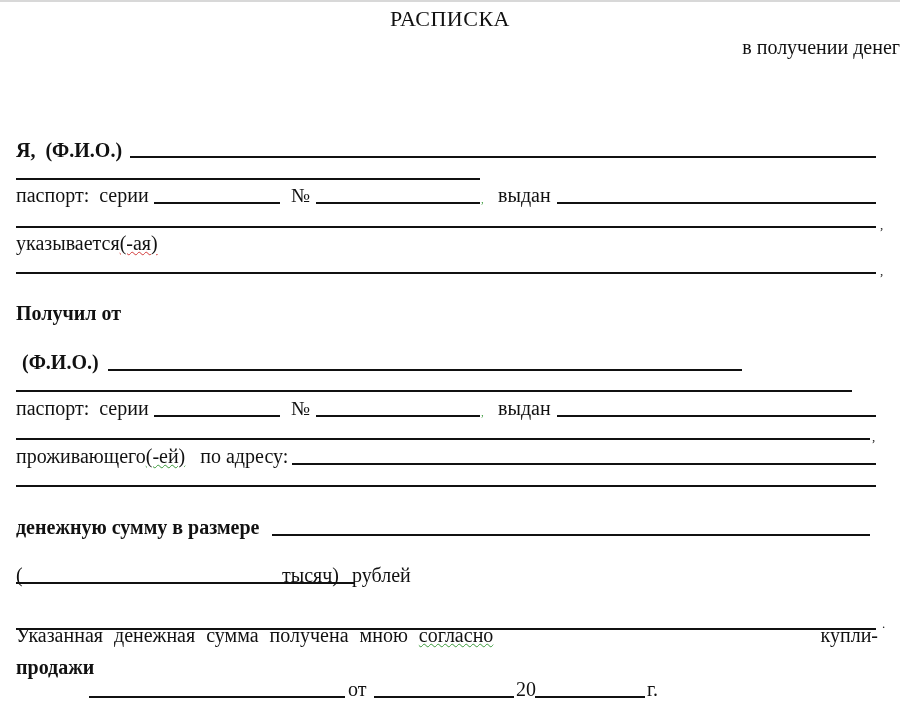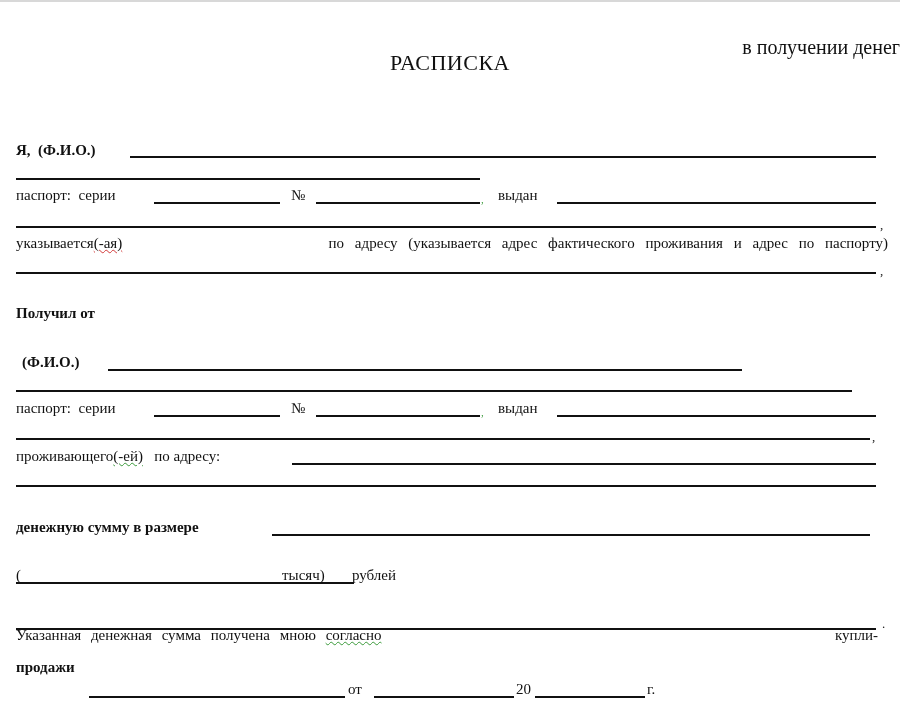--- a/index.html
+++ b/index.html
@@ -1,23 +1,23 @@
 <!DOCTYPE html>
 <html><head>
 <meta charset="utf-8">
 <style>
   html, body { margin: 0; padding: 0; background: #ffffff; }
   body {
     width: 900px; height: 725px; position: relative; overflow: hidden;
     font-family: "Liberation Serif", "DejaVu Serif", serif; color: #111;
   }
   .topbar { position: absolute; left: 0; top: 0; width: 900px; height: 2px; background: #d8d8d8; }
-  .title { position: absolute; left: 0; width: 900px; text-align: center; font-size: 22px; top: 6px; letter-spacing: 0.5px; margin-top: 44px; }
+  .title { position: absolute; left: 0; width: 900px; text-align: center; font-size: 22px; top: 6px; letter-spacing: 0.5px; }
   .subtitle { position: absolute; left: 0; width: 900px; text-align: right; font-size: 20px; top: 36px; }
-  .t { position: absolute; font-size: 15px; white-space: nowrap; line-height: 18px; }
+  .t { position: absolute; font-size: 20px; white-space: nowrap; line-height: 18px; }
   .b { font-weight: bold; }
   .line { position: absolute; height: 0; border-top: 2px solid #111; }
   .punct { position: absolute; font-size: 13px; color: #222; }
   .spell-green { text-decoration: underline wavy #3a9a3a; text-decoration-thickness: 1px; }
   .spell-red { text-decoration: underline wavy #d23a3a; text-decoration-thickness: 1px; }
   .green-mark { position: absolute; font-size: 11px; color: #3a9a3a; }
 </style>
 </head>
 <body>
 
@@ -42,21 +42,20 @@
 <div class="line" style="left:316px; top:202px; width:164px;"></div>
 <div class="green-mark" style="left:481px; top:193px;">,</div>
 <div class="t" style="left:498px; top:186px;">выдан</div>
 <div class="line" style="left:557px; top:202px; width:319px;"></div>
 
 <div class="line" style="left:16px; top:226px; width:860px;"></div>
 <div class="punct" style="left:880px; top:217px;">,</div>
 
 <div class="t" style="left:16px; top:234px; width:872px; display:flex; justify-content:space-between;">
   <span><span>указывается</span><span class="spell-red">(-ая)</span></span>
-  <span style="word-spacing:7px;">по адресу (указывается адрес фактического проживания и адрес по паспорту)</span>
 </div>
 
 <div class="line" style="left:16px; top:272px; width:860px;"></div>
 <div class="punct" style="left:880px; top:263px;">,</div>
 
 <div class="t b" style="left:16px; top:304px;">Получил от</div>
 
 <div class="t b" style="left:22px; top:353px;">(Ф.И.О.)</div>
 <div class="line" style="left:108px; top:369px; width:634px;"></div>
 <div class="line" style="left:16px; top:390px; width:836px;"></div>

